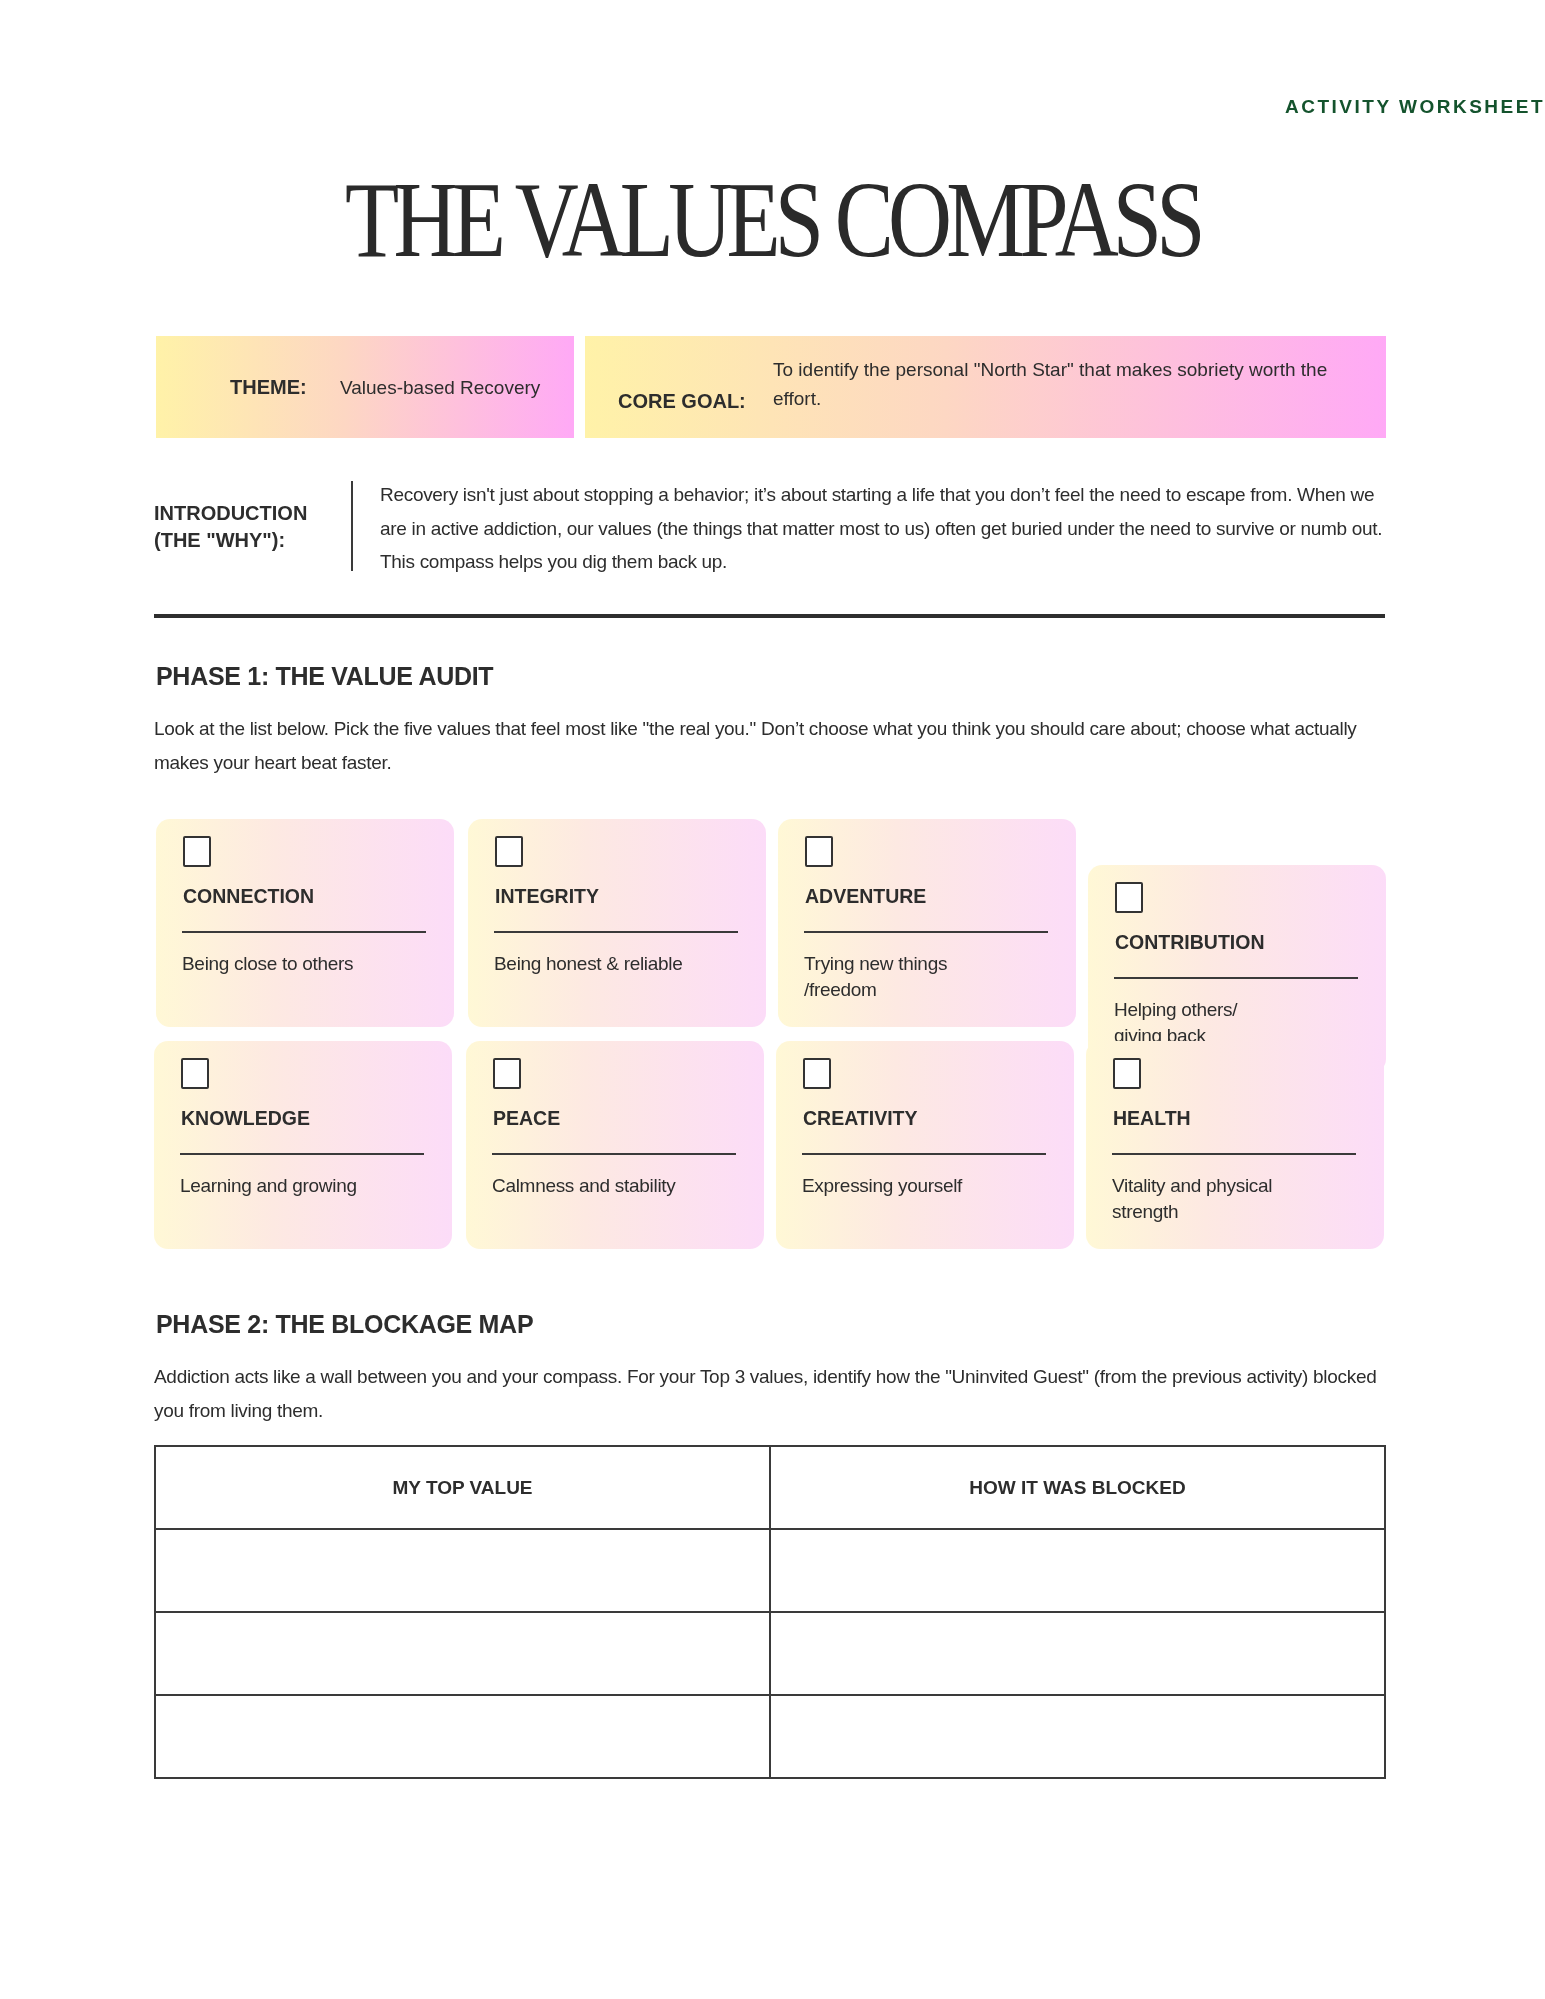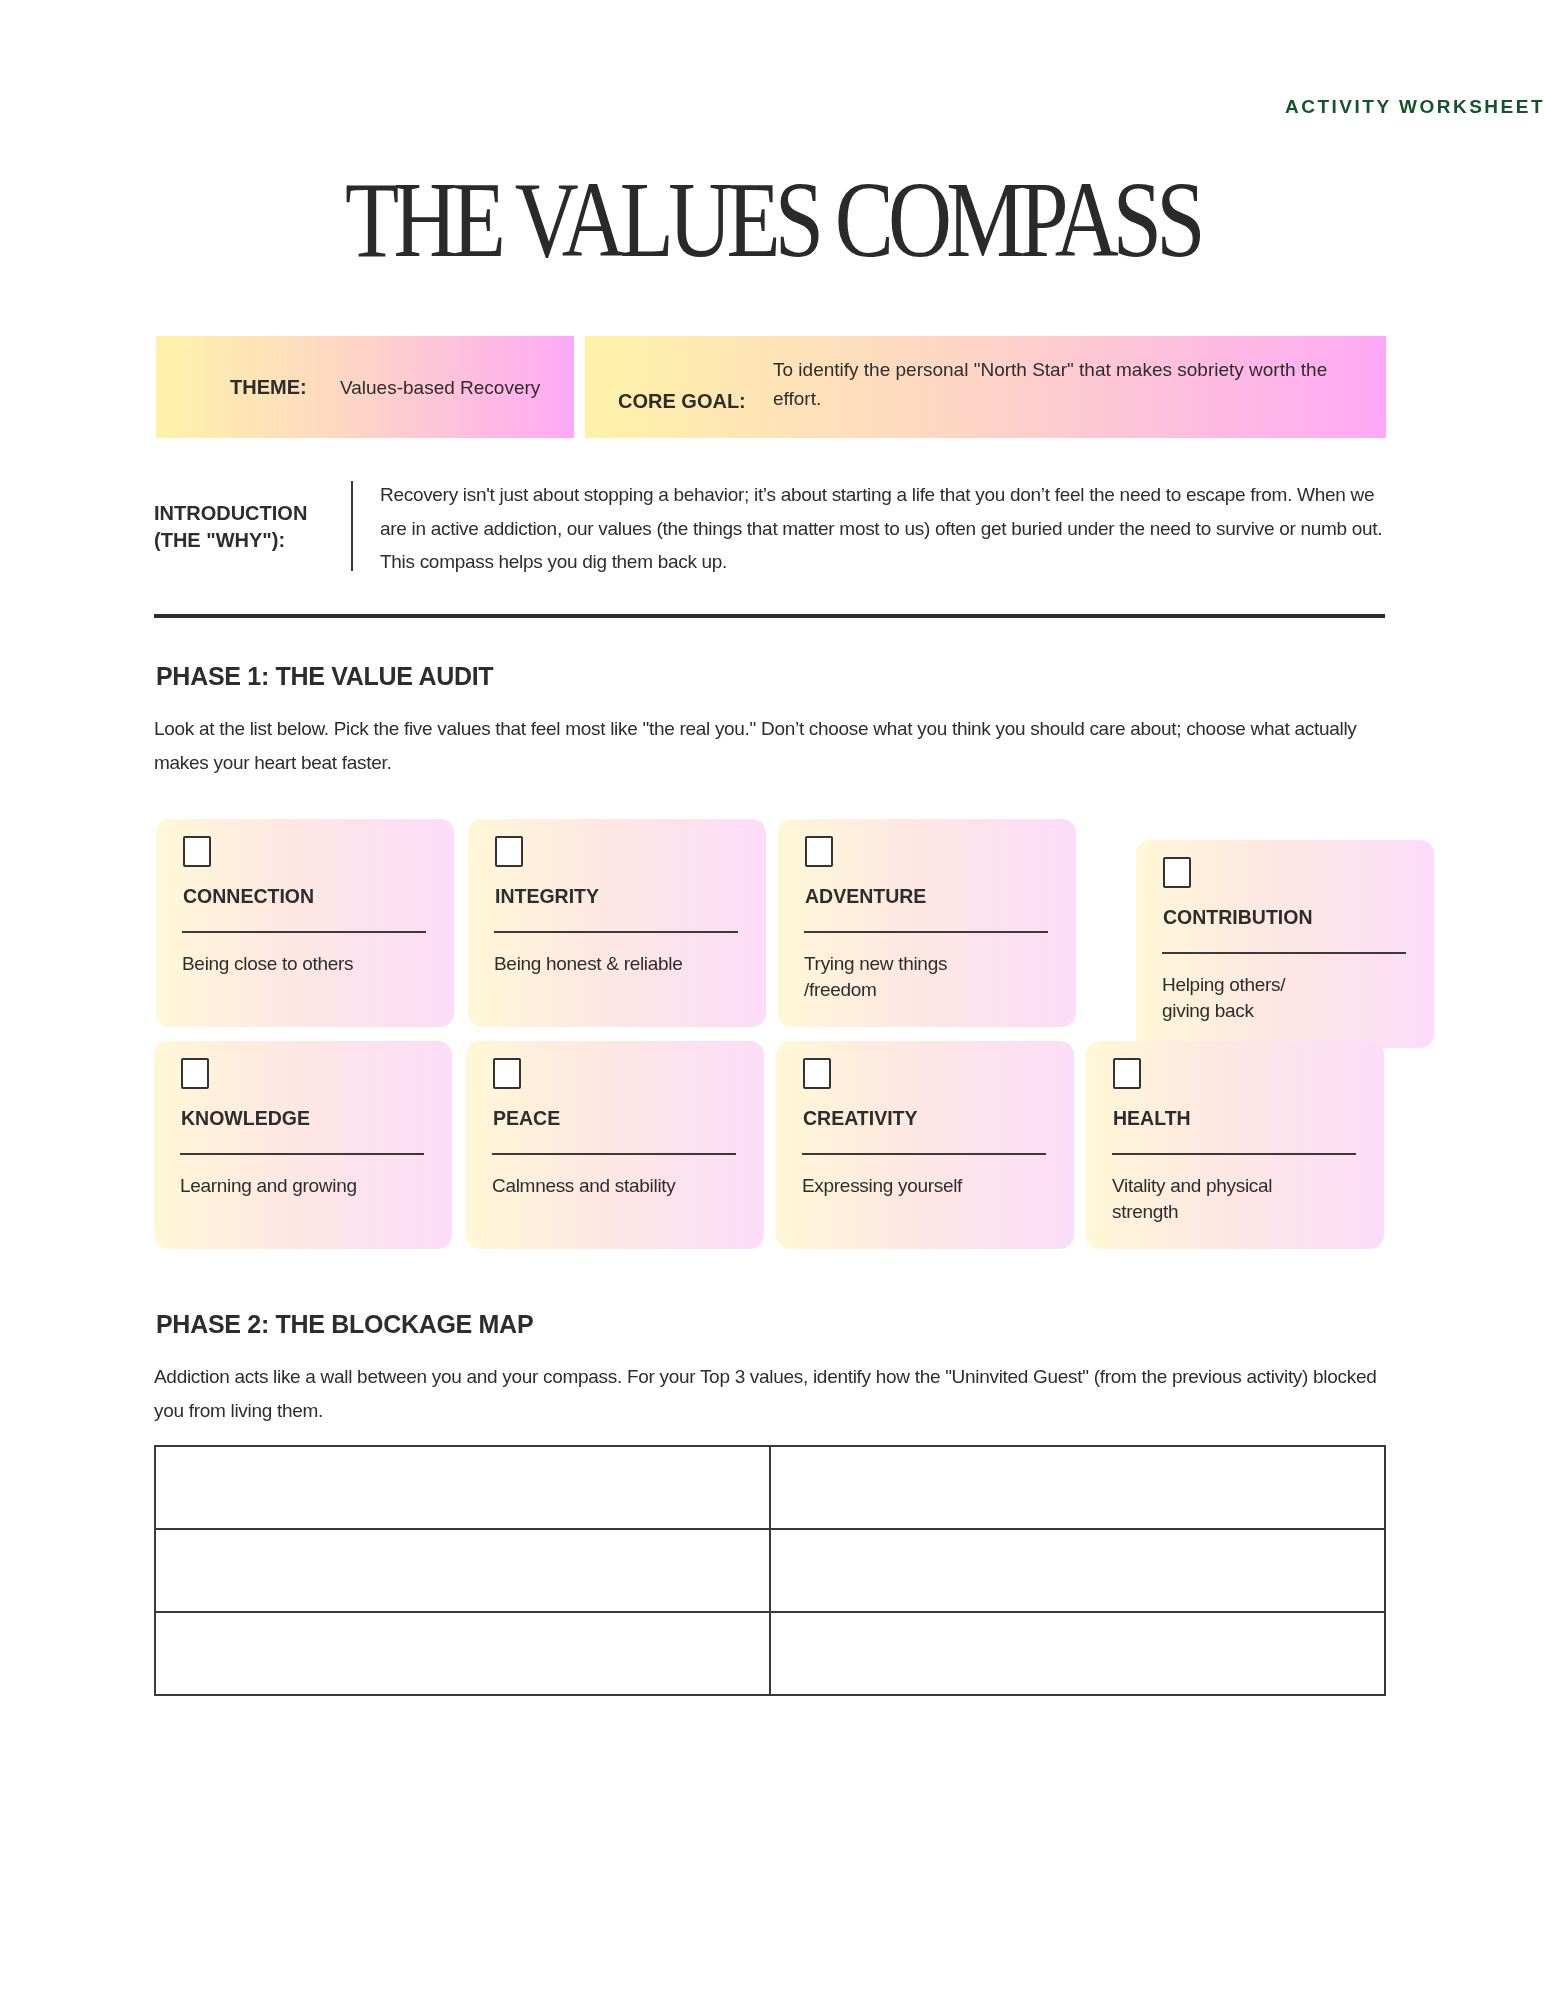--- a/index.html
+++ b/index.html
@@ -117,21 +117,21 @@
   <div class="name">INTEGRITY</div>
   <div class="line"></div>
   <div class="desc">Being honest &amp; reliable</div>
 </div>
 <div class="card" style="left:778px; top:819px;">
   <div class="cb"></div>
   <div class="name">ADVENTURE</div>
   <div class="line"></div>
   <div class="desc" style="width:160px;">Trying new things /freedom</div>
 </div>
-<div class="card" style="left:1088px; top:840px;margin-left:48px;">
+<div class="card" style="left:1088px; top:865px;">
   <div class="cb"></div>
   <div class="name">CONTRIBUTION</div>
   <div class="line"></div>
   <div class="desc" style="width:140px;">Helping others/ giving back</div>
 </div>
 
 <div class="card" style="left:154px; top:1041px;">
   <div class="cb"></div>
   <div class="name">KNOWLEDGE</div>
   <div class="line"></div>
@@ -154,20 +154,24 @@
   <div class="name">HEALTH</div>
   <div class="line"></div>
   <div class="desc" style="width:170px;">Vitality and physical strength</div>
 </div>
 
 <h2 class="phase-title" style="top:1310px;">PHASE 2: THE BLOCKAGE MAP</h2>
 <p class="phase-desc" style="top:1360px;">Addiction acts like a wall between you and your compass. For your Top 3 values, identify how the "Uninvited Guest" (from the previous activity) blocked you from living them.</p>
 
 <table class="blockage">
   <tbody>
+      <tr>
+    <th>MY TOP VALUE</th>
+    <th>HOW IT WAS BLOCKED</th>
+  </tr>
   <tr>
     <td></td>
     <td></td>
   </tr>
   <tr>
     <td></td>
     <td></td>
   </tr>
   <tr>
     <td></td>

